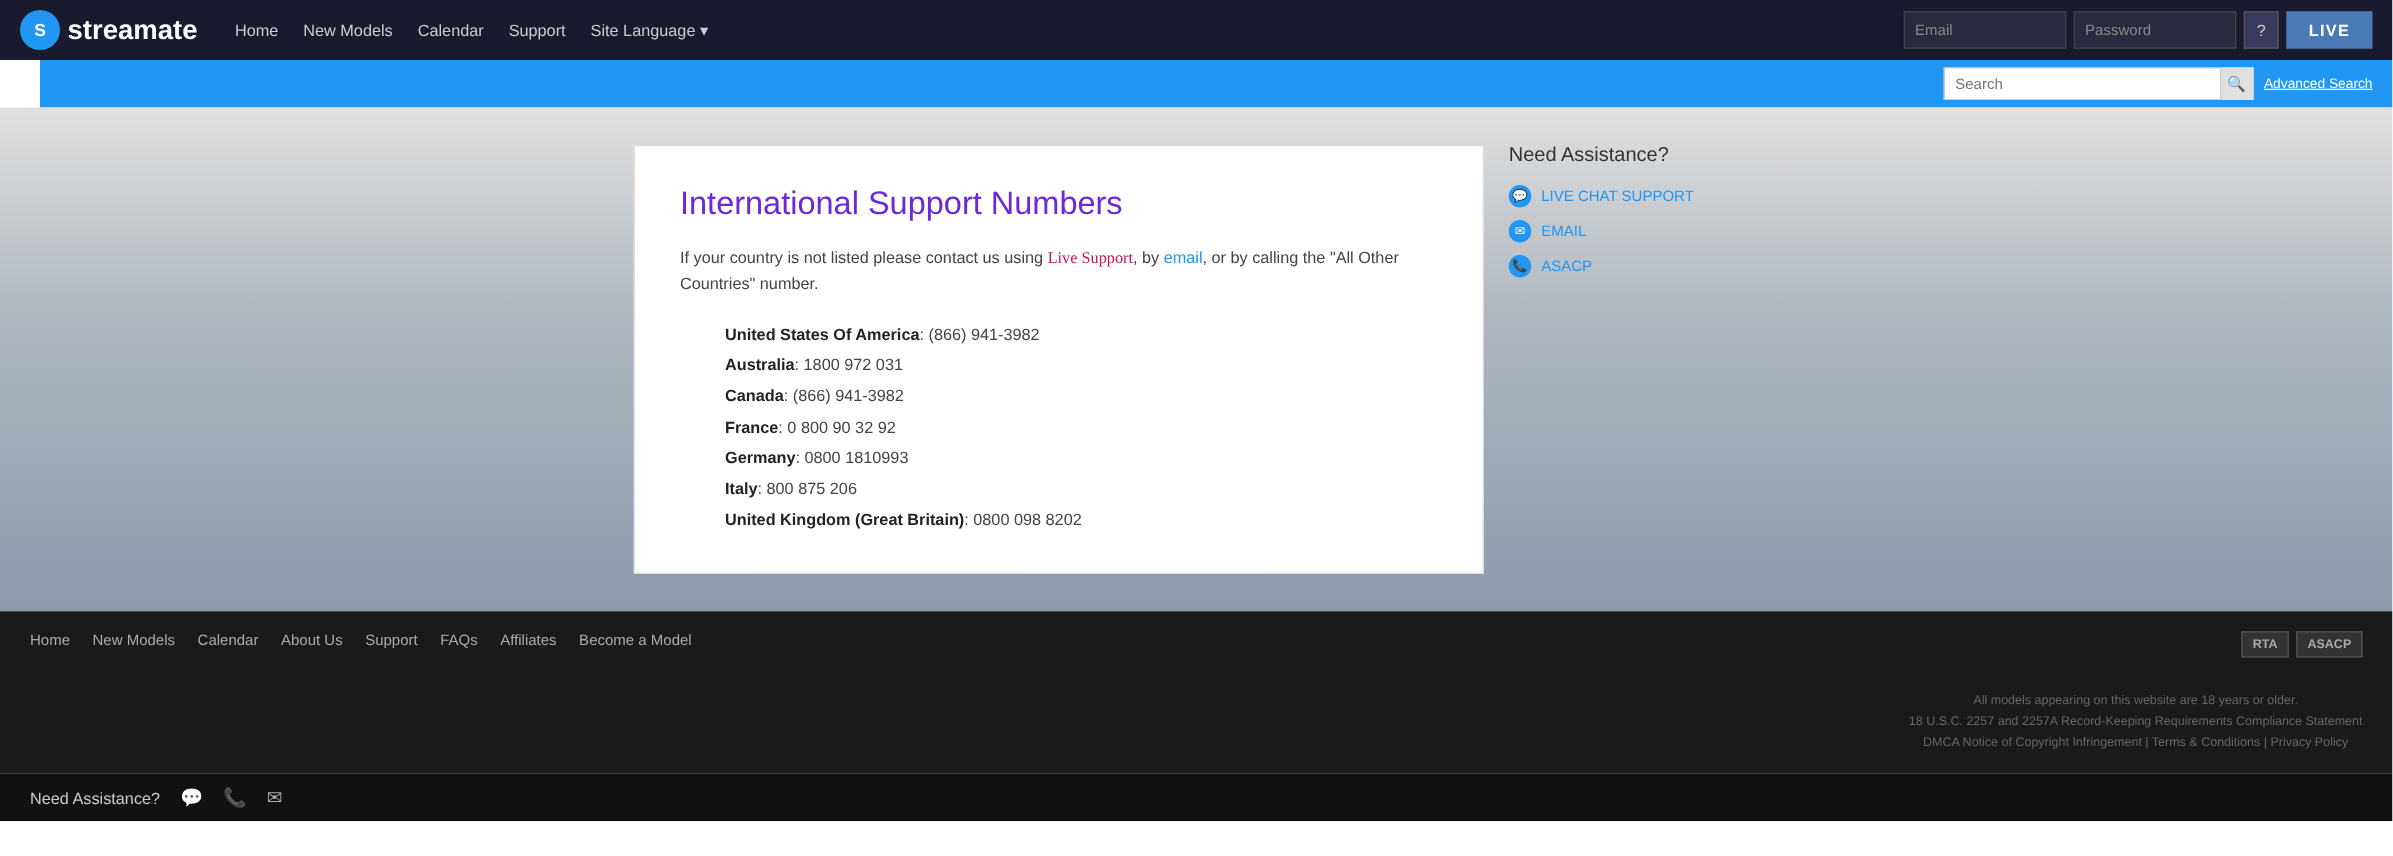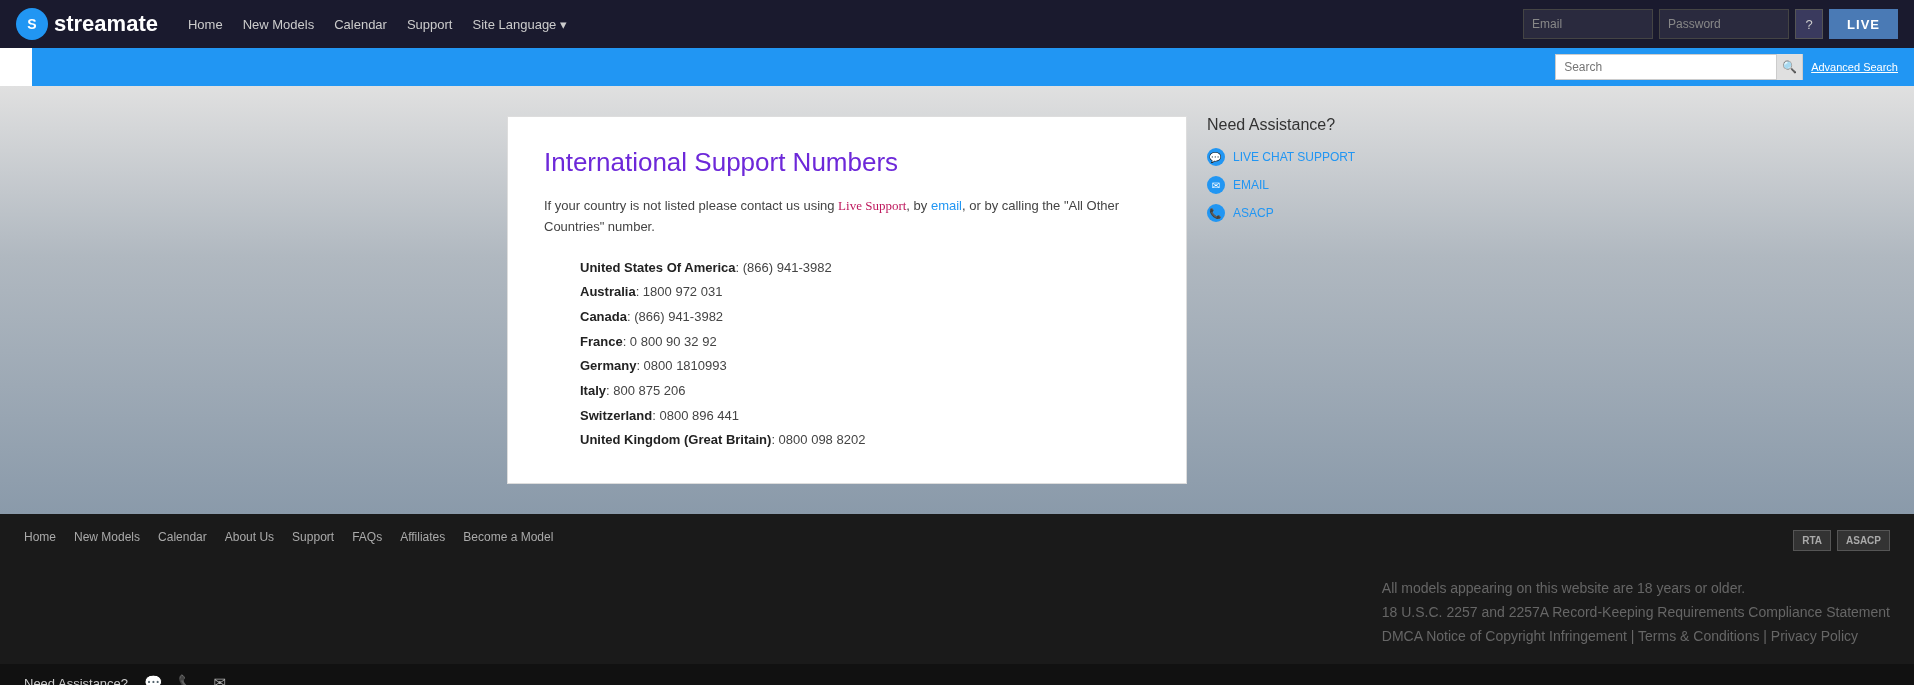--- a/index.html
+++ b/index.html
@@ -256,22 +256,22 @@
     .footer-badge {
       background: #333;
       border: 1px solid #555;
       color: #aaa;
       font-size: 10px;
       padding: 4px 8px;
       font-weight: bold;
     }
     .footer-legal {
       color: #666;
-      font-size: 14px;
-      text-align: left;
+      font-size: 10px;
+      text-align: center;
       line-height: 1.7;
     }
 
     
     .bottom-bar {
       background: #111;
       padding: 10px 24px;
       display: flex;
       align-items: center;
       gap: 16px;
@@ -323,21 +323,20 @@
       <span>If your country is not listed please contact us using </span><a style="color:#be185d;font-family:Liberation Serif, serif;">Live Support</a><span>, by </span><a style="color:#2196f3;">email</a><span>, or by calling the "All Other Countries" number.</span>
     </p>
     <div class="phone-list">
 
     <p style="line-height: 1.9;"><strong>United States Of America</strong>: (866) 941-3982</p>
         <p style="line-height: 1.9;"><strong>Australia</strong>: 1800 972 031</p>
         <p style="line-height: 1.9;"><strong>Canada</strong>: (866) 941-3982</p>
         <p style="line-height: 1.9;"><strong>France</strong>: 0 800 90 32 92</p>
         <p style="line-height: 1.9;"><strong>Germany</strong>: 0800 1810993</p>
         <p style="line-height: 1.9;"><strong>Italy</strong>: 800 875 206</p>
-        <p style="line-height: 1.9;"><strong>Switzerland</strong>: 0800 896 441</p>
         <p style="line-height: 1.9;"><strong>United Kingdom (Great Britain)</strong>: 0800 098 8202</p>
       </div>
   </div>
 
   <div class="assistance-panel">
     <h3>Need Assistance?</h3>
     <a class="assist-link">
       <div class="assist-icon">💬</div>
       <span>LIVE CHAT SUPPORT</span>
     </a>

